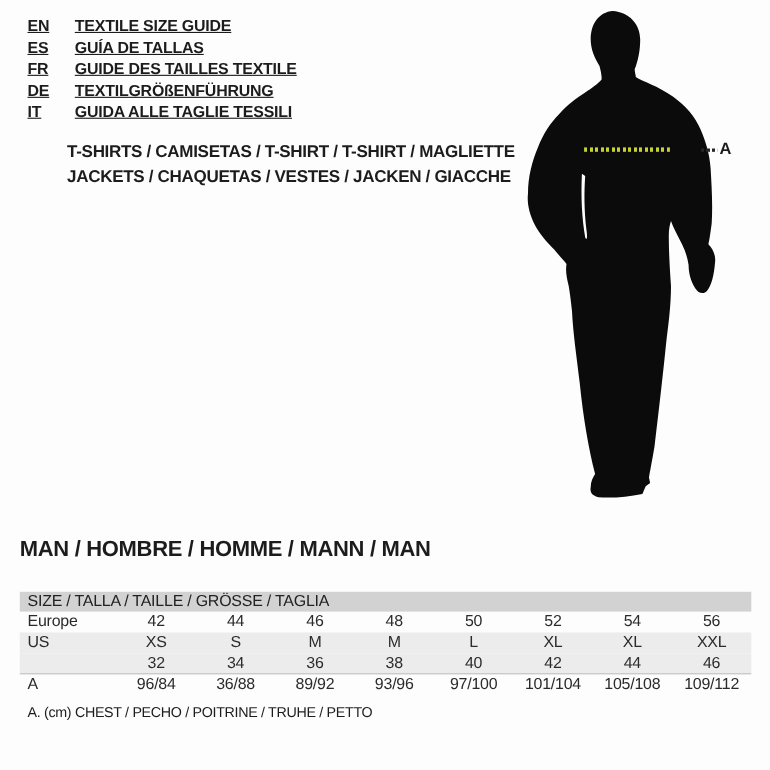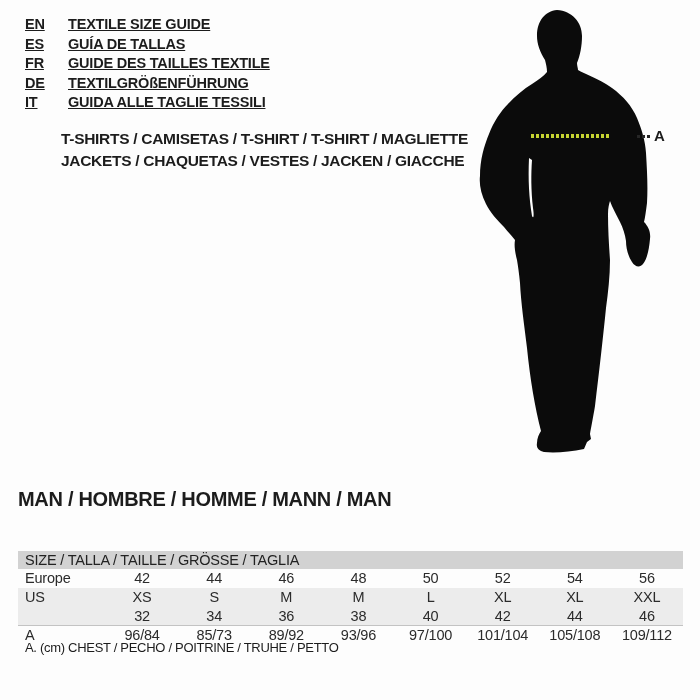--- a/index.html
+++ b/index.html
@@ -33,21 +33,21 @@
   .measure-dashes {
     position:absolute; left:637px; top:135px; width:15px; height:3px;
     background:repeating-linear-gradient(90deg, #262626 0 3px, transparent 3px 5px);
   }
   .measure-label { position:absolute; left:654px; top:127px; font-weight:bold; font-size:15px; }
 
   
   .section-title { position:absolute; left:18px; top:488px; font-weight:bold; font-size:20px; letter-spacing:-0.3px; }
 
   
-  .size-table { position:absolute; left:18px; top:551px; width:665px; font-size:14.5px; color:#2b2b2b; }
+  .size-table { position:absolute; left:18px; top:538px; width:665px; font-size:14.5px; color:#2b2b2b; }
   .t-header {
     height:18px; line-height:18px; background:var(--header-bg,#d2d2d2);
     padding-left:7px; font-size:14.5px; color:#222;
   }
   .t-row { display:flex; height:19px; line-height:19px; }
   .t-row.band { background:var(--band-bg,#ececec); }
   .t-row.band-last { border-bottom:1px solid #c3c3c3; }
   .t-row .lbl { width:88px; padding-left:7px; }
   .t-row .val { flex:1; text-align:center; }
 
@@ -173,21 +173,21 @@
     <span class="val">38</span>
     <span class="val">40</span>
     <span class="val">42</span>
     <span class="val">44</span>
     <span class="val">46</span>
   </div>
 
   <div class="t-row">
     <span class="lbl">A</span>
     <span class="val">96/84</span>
-    <span class="val">85/73</span>
+    <span class="val">36/88</span>
     <span class="val">89/92</span>
     <span class="val">93/96</span>
     <span class="val">97/100</span>
     <span class="val">101/104</span>
     <span class="val">105/108</span>
     <span class="val">109/112</span>
   </div>
 </div>
 
 <div class="footnote">A. (cm) CHEST / PECHO / POITRINE / TRUHE / PETTO</div>

